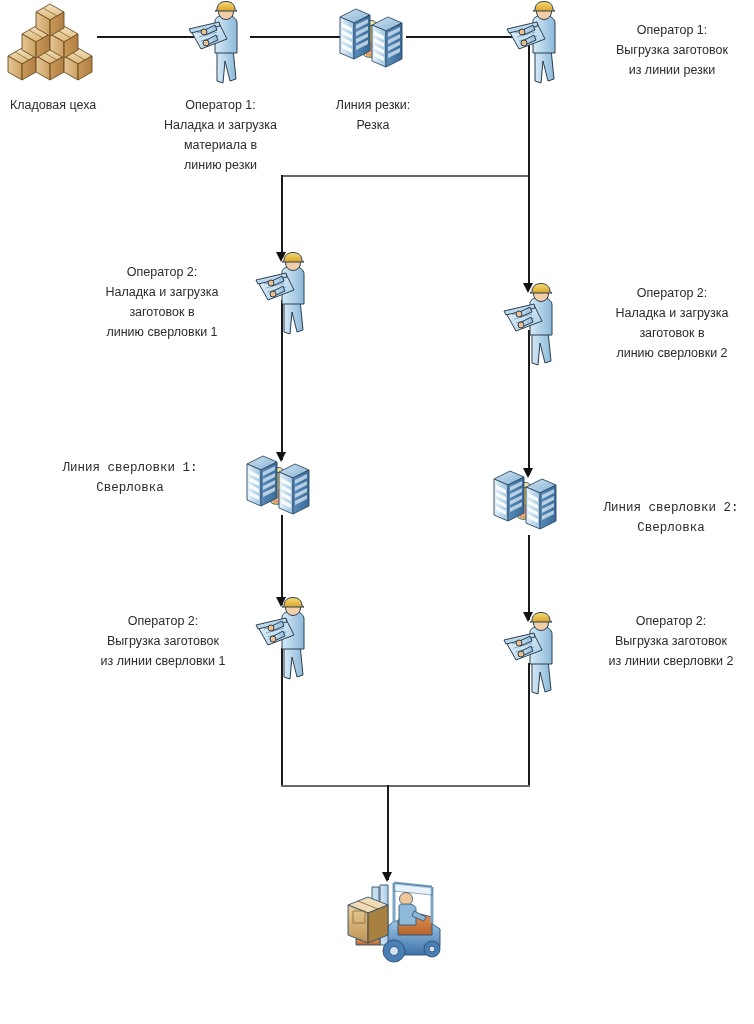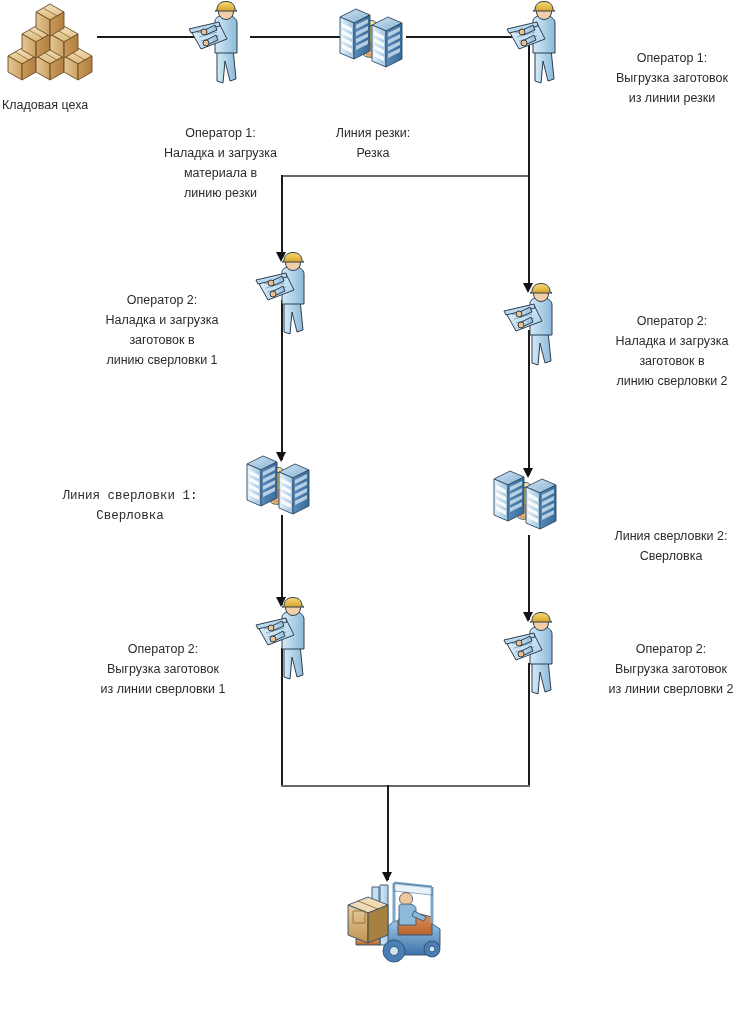--- a/index.html
+++ b/index.html
@@ -17,21 +17,21 @@
     background: #ffffff;
     overflow: hidden;
   }
   .label {
     position: absolute;
     font-size: 12.5px;
     line-height: 20px;
     color: #2b2b2b;
     white-space: pre-line;
   }
-  .label.center { text-align: center; margin-top: 28px; }
+  .label.center { text-align: center; }
   .label.left   { text-align: left; }
 
   
   .conn-h, .conn-v {
     position: absolute;
     background: #1a1a1a;
   }
   .conn-h { height: 1.6px; }
   .conn-v { width: 1.6px; }
   .conn-gray { background: #6a6a6a; }
@@ -529,21 +529,21 @@
         </g>
 
         <circle cx="58" cy="78" r="11" fill="#4a7fb5"></circle>
         <circle cx="58" cy="78" r="4.5" fill="#cfe4f2"></circle>
         <circle cx="96" cy="76" r="8" fill="#4a7fb5"></circle>
         <circle cx="96" cy="76" r="3" fill="#cfe4f2"></circle>
       </g>
     </svg>
   </div>
 
-  <div class="label left" style="left:2px; top:95px; width:140px;">Кладовая цеха</div>
+  <div class="label left" style="left:10px; top:95px; width:140px;">Кладовая цеха</div>
 
   <div class="label center" style="left:148px; top:95px; width:145px;">Оператор 1:
 Наладка и загрузка
 материала в
 линию резки</div>
 
   <div class="label center" style="left:308px; top:95px; width:130px;">Линия резки:
 Резка</div>
 
   <div class="label center" style="left:592px; top:20px; width:160px;">Оператор 1:
@@ -556,21 +556,21 @@
 линию сверловки 1</div>
 
   <div class="label center" style="left:592px; top:283px; width:160px;">Оператор 2:
 Наладка и загрузка
 заготовок в
 линию сверловки 2</div>
 
   <div class="label center" style="left:40px; top:458px; width:180px;font-family:Liberation Mono, monospace;">Линия сверловки 1:
 Сверловка</div>
 
-  <div class="label center" style="left:588px; top:498px; width:166px;">Линия сверловки 2:
+  <div class="label center" style="left:588px; top:498px; width:166px;font-family:Liberation Mono, monospace;">Линия сверловки 2:
 Сверловка</div>
 
   <div class="label center" style="left:80px; top:611px; width:166px;">Оператор 2:
 Выгрузка заготовок
 из линии сверловки 1</div>
 
   <div class="label center" style="left:588px; top:611px; width:166px;">Оператор 2:
 Выгрузка заготовок
 из линии сверловки 2</div>
 

